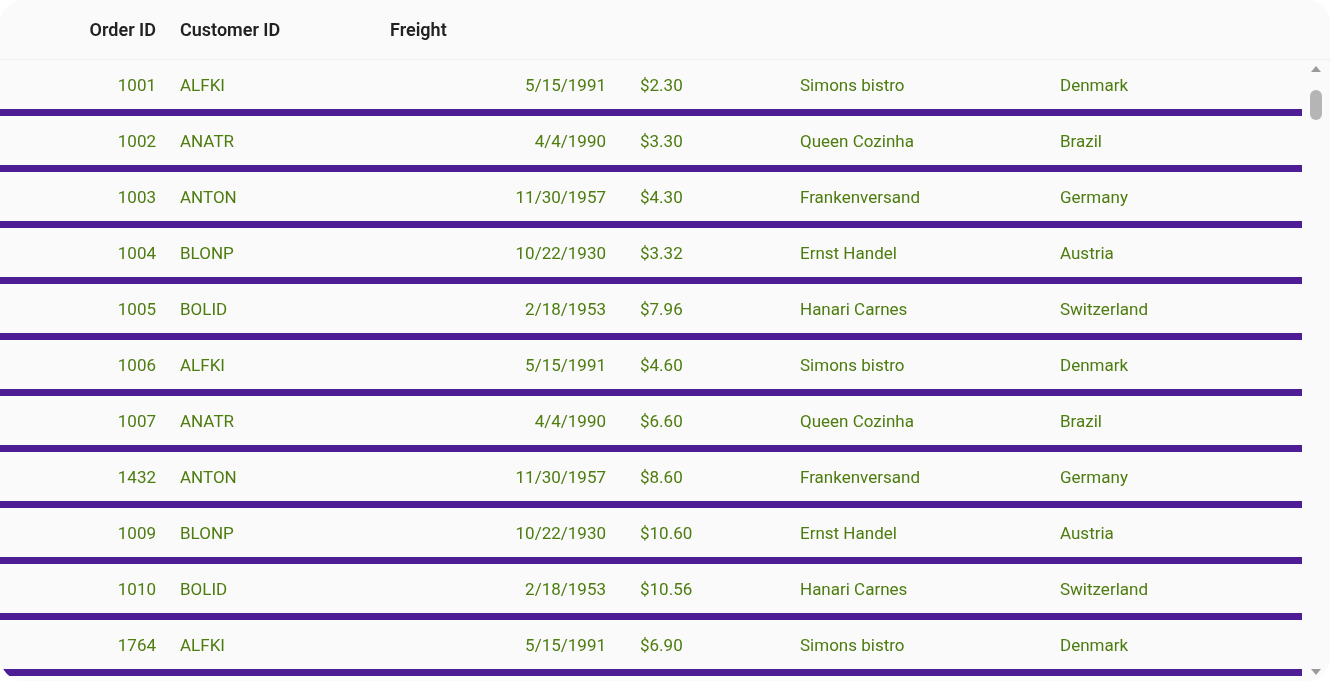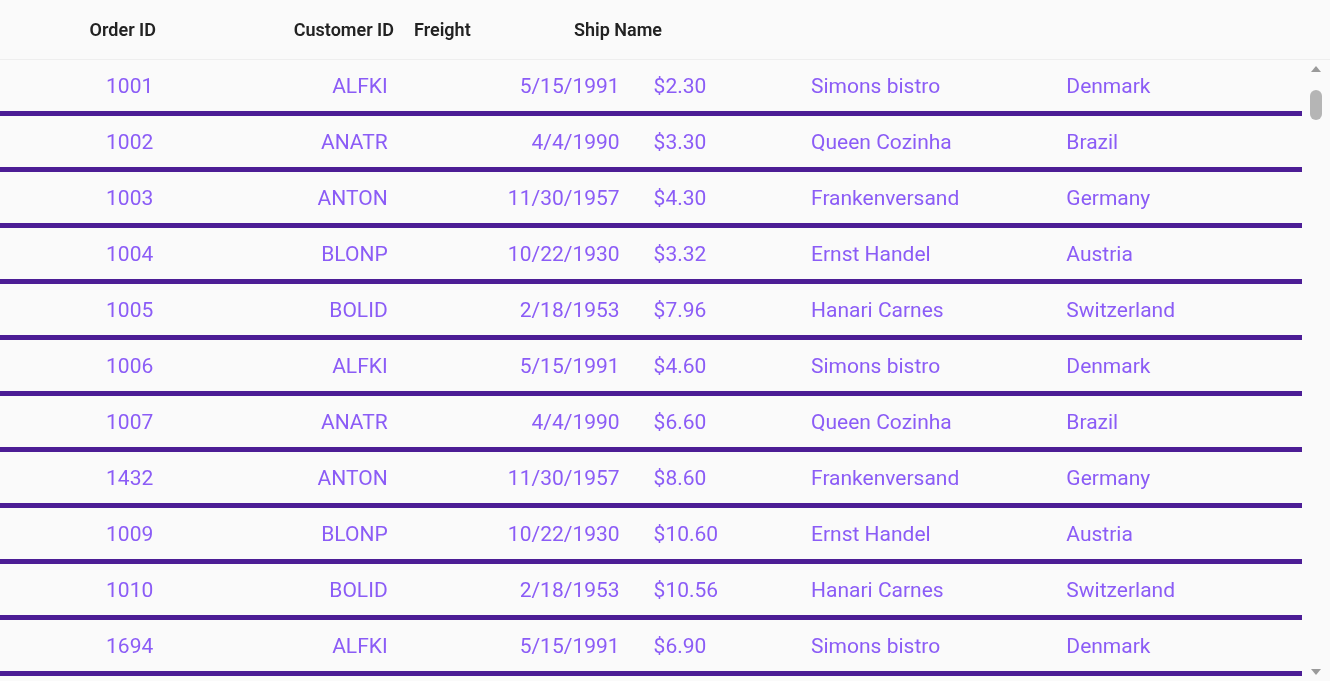--- a/index.html
+++ b/index.html
@@ -10,20 +10,21 @@
     background: #ffffff;
     color: #333333;
     font-size: 16px;
   }
   .grid-wrapper {
     width: 1330px;
     height: 681px;
     position: relative;
     background: #fafafa;
     overflow: hidden;
+    border-radius: 24px;
   }
   .grid-header {
     display: flex;
     height: 60px;
     align-items: center;
     background: #fafafa;
     border-bottom: 1px solid #eeeeee;
     font-weight: 600;
     font-size: 18px;
     color: #222;
@@ -34,33 +35,33 @@
     bottom: 0;
     left: 0;
     right: 28px;
     overflow: hidden;
     background: #fafafa;
   }
   .grid-row {
     display: flex;
     height: 56px;
     align-items: center;
-    border-bottom: 5px solid #4c1d95;
-    font-size: 21px;
-    color: #8b5cf6;
+    border-bottom: 7px solid #4c1d95;
+    font-size: 17px;
+    color: #4d7c0f;
     background: #fafafa;
   }
   .col {
     padding: 0 10px;
     white-space: nowrap;
     overflow: hidden;
     text-overflow: ellipsis;
   }
   .col-orderid   { width: 180px; text-align: right; padding-right: 24px; }
-  .col-customer  { width: 200px; text-align: right;  padding-left: 0; margin-left: 24px; }
+  .col-customer  { width: 200px; text-align: left;  padding-left: 0; }
   .col-orderdate { width: 250px; text-align: right; padding-right: 24px; }
   .col-freight   { width: 170px; text-align: left; padding-right: 24px; }
   .col-shipname  { width: 260px; text-align: left;  padding-left: 0; }
   .col-shipcountry{width: 240px; text-align: left;  padding-left: 0; }
 
   .scroll-gutter {
     position: absolute;
     top: 60px;
     right: 0;
     bottom: 0;
@@ -96,21 +97,20 @@
 </style>
 </head>
 <body>
 
 <div class="grid-wrapper">
 
   <div class="grid-header">
     <div class="col col-orderid">Order ID</div>
     <div class="col col-customer">Customer ID</div>
     <div class="col col-freight">Freight</div>
-    <div class="col col-shipname">Ship Name</div>
   </div>
 
   <div class="grid-body" id="grid-body">
       <div class="grid-row">
         <div class="col col-orderid">1001</div>
         <div class="col col-customer">ALFKI</div>
         <div class="col col-orderdate">5/15/1991</div>
         <div class="col col-freight">$2.30</div>
         <div class="col col-shipname">Simons bistro</div>
         <div class="col col-shipcountry">Denmark</div>
@@ -181,21 +181,21 @@
       </div>
       <div class="grid-row">
         <div class="col col-orderid">1010</div>
         <div class="col col-customer">BOLID</div>
         <div class="col col-orderdate">2/18/1953</div>
         <div class="col col-freight">$10.56</div>
         <div class="col col-shipname">Hanari Carnes</div>
         <div class="col col-shipcountry">Switzerland</div>
       </div>
       <div class="grid-row">
-        <div class="col col-orderid">1694</div>
+        <div class="col col-orderid">1764</div>
         <div class="col col-customer">ALFKI</div>
         <div class="col col-orderdate">5/15/1991</div>
         <div class="col col-freight">$6.90</div>
         <div class="col col-shipname">Simons bistro</div>
         <div class="col col-shipcountry">Denmark</div>
       </div>
     </div>
 
   <div class="scroll-gutter">
     <div class="scroll-up">

